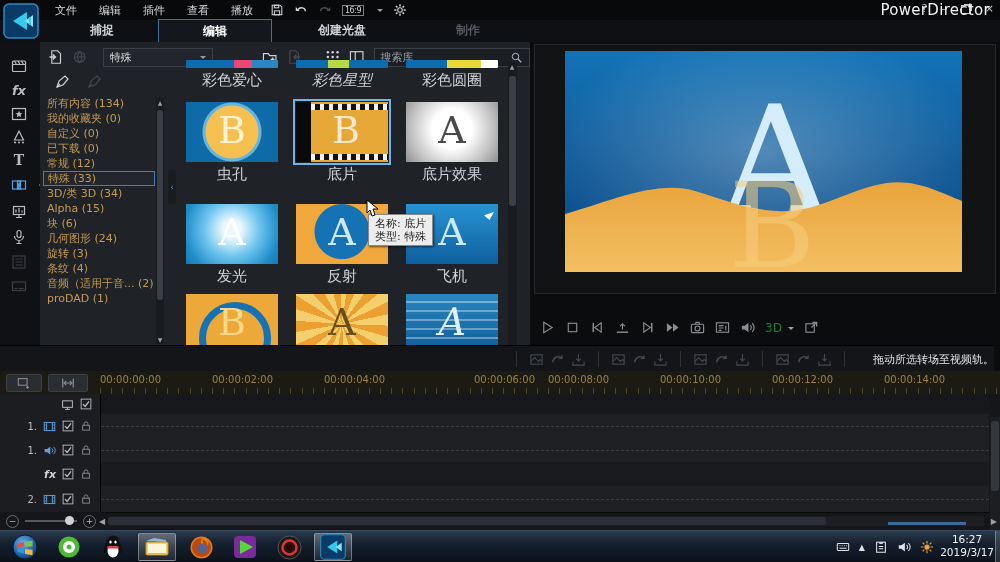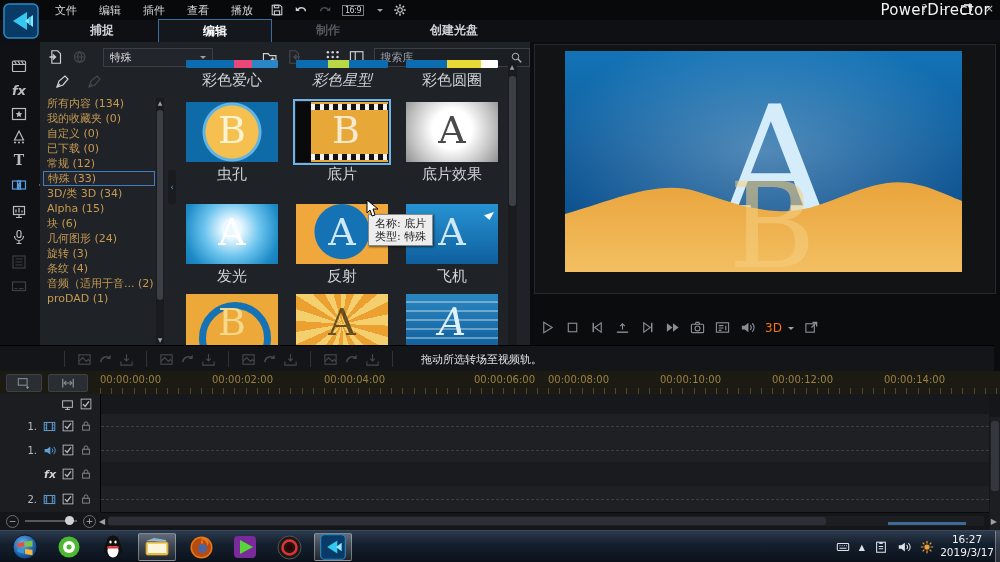--- a/index.html
+++ b/index.html
@@ -100,23 +100,23 @@
   #preview{position:absolute;left:530px;top:0;width:470px;height:303px;background:#0b0c0e;}
   #pv-frame{position:absolute;left:4px;top:2px;width:460px;height:248px;background:#121315;border:1px solid #26282c;}
   #pv-video{position:absolute;left:30px;top:6px;width:397px;height:221px;}
   #pv-ctrl{position:absolute;left:0;top:256px;width:470px;height:22px;display:flex;align-items:center;gap:10px;padding-left:12px;box-sizing:border-box;}
   .mode-btn{width:82px;height:16px;background:#1b1d21;border:1px solid #2c2f34;color:#4e5158;font-size:11px;text-align:center;line-height:16px;}
   #pv-tc{width:100px;height:16px;background:#101214;border:1px solid #2c2f34;color:#9aa0a8;font-size:11px;letter-spacing:2px;text-align:center;line-height:16px;}
   #fit-dd{width:84px;height:16px;color:#4e5158;font-size:11px;display:flex;align-items:center;justify-content:space-between;border:1px solid #25272b;padding:0 5px;}
   #fit-dd .caret{border-top-color:#4e5158;}
   #pv-transport{position:absolute;left:10px;top:278px;display:flex;align-items:center;gap:10px;color:#8a8d92;}
   .tr-ic{width:15px;height:15px;color:#8a8d92;}
-  #threed{font-size:12px;color:#f97316;display:flex;align-items:center;gap:3px;}
+  #threed{font-size:12px;color:#15803d;display:flex;align-items:center;gap:3px;}
   
-  #infostrip{position:absolute;left:0;top:345px;width:994px;height:26px;background:#131519;border-top:1px solid #000;border-bottom:1px solid #000;display:flex;align-items:center;}
+  #infostrip{position:absolute;left:0;top:345px;width:994px;height:26px;background:#131519;border-top:1px solid #000;border-bottom:1px solid #000;display:flex;align-items:center;justify-content:flex-end;}
   .vdiv{width:1px;height:16px;background:#303238;margin:0 12px;}
   .dimgrp{display:flex;align-items:center;gap:6px;color:#45484e;}
   .dimgrp .gic{width:15px;height:15px;}
   #hint{font-size:11px;color:#e2e2e2;margin-left:16px;}
   
   #timeline{position:absolute;left:0;top:371px;width:1000px;height:159px;background:#15161a;}
   #ruler{position:absolute;left:0;top:0;width:1000px;height:23px;background:#1b1a13;}
   .rl-btn{position:absolute;top:3px;height:16px;background:#2a2d32;border:1px solid #3c4046;border-radius:2px;display:flex;align-items:center;justify-content:center;color:#b8bcc2;}
   .rl-label{position:absolute;top:3px;font-size:10px;color:#9f8040;white-space:nowrap;}
   #ticks{position:absolute;left:100px;right:0;bottom:0;height:6px;
@@ -213,22 +213,22 @@
       <span class="winbtn">–</span>
       <span class="winbtn"><span class="restore-glyph"></span></span>
       <span class="winbtn">×</span>
     </div>
   </div>
 
   <div id="tabbar">
     <div id="tabs">
         <div class="tab">捕捉</div>
         <div class="tab active">编辑</div>
+        <div class="tab wide">创建光盘</div>
         <div class="tab disabled">制作</div>
-        <div class="tab wide">创建光盘</div>
       </div>
   </div>
   <div id="brand">PowerDirector</div>
 
   <div id="main">
 
     <div id="rail">
         <div class="rail-item" style="top: 14px;">
           <span class="ric" style="width: 16px;">
             <svg viewBox="0 0 16 16" width="100%" height="100%" fill="none" stroke="currentColor" stroke-width="1.2">

